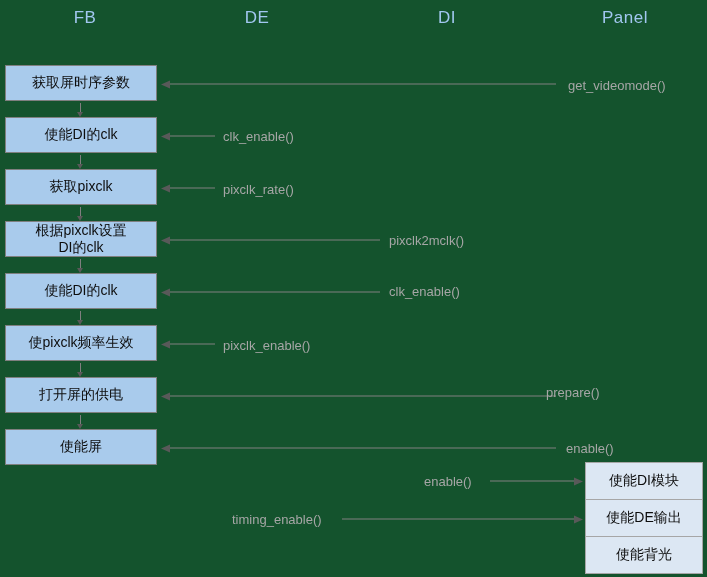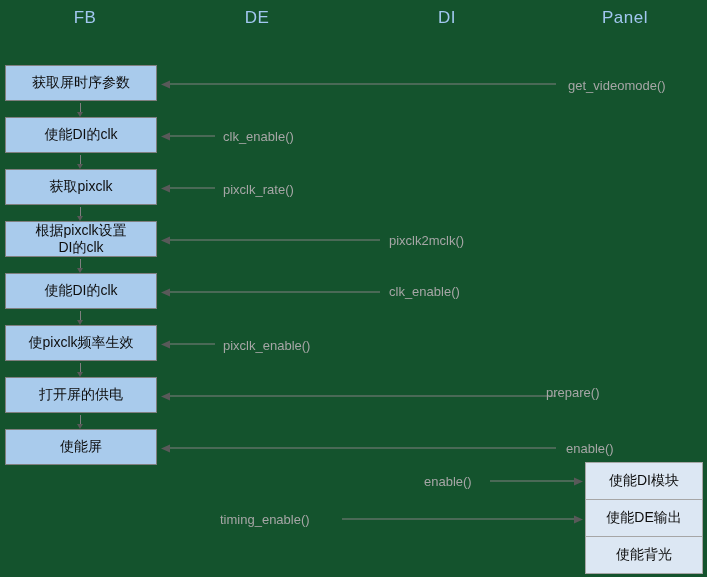--- a/index.html
+++ b/index.html
@@ -147,21 +147,21 @@
 
   <span class="lbl" style="left:568px;top:85px">get_videomode()</span>
   <span class="lbl" style="left:223px;top:136px">clk_enable()</span>
   <span class="lbl" style="left:223px;top:189px">pixclk_rate()</span>
   <span class="lbl" style="left:389px;top:240px">pixclk2mclk()</span>
   <span class="lbl" style="left:389px;top:291px">clk_enable()</span>
   <span class="lbl" style="left:223px;top:345px">pixclk_enable()</span>
   <span class="lbl" style="left:546px;top:392px">prepare()</span>
   <span class="lbl" style="left:566px;top:448px">enable()</span>
   <span class="lbl" style="left:424px;top:481px">enable()</span>
-  <span class="lbl" style="left:220px;top:519px">timing_enable()</span>
+  <span class="lbl" style="left:232px;top:519px">timing_enable()</span>
 
   <div class="pstack">
     <div class="pbox">使能DI模块</div>
     <div class="pbox">使能DE输出</div>
     <div class="pbox">使能背光</div>
   </div>
 
 </div>
 
 </body></html>

